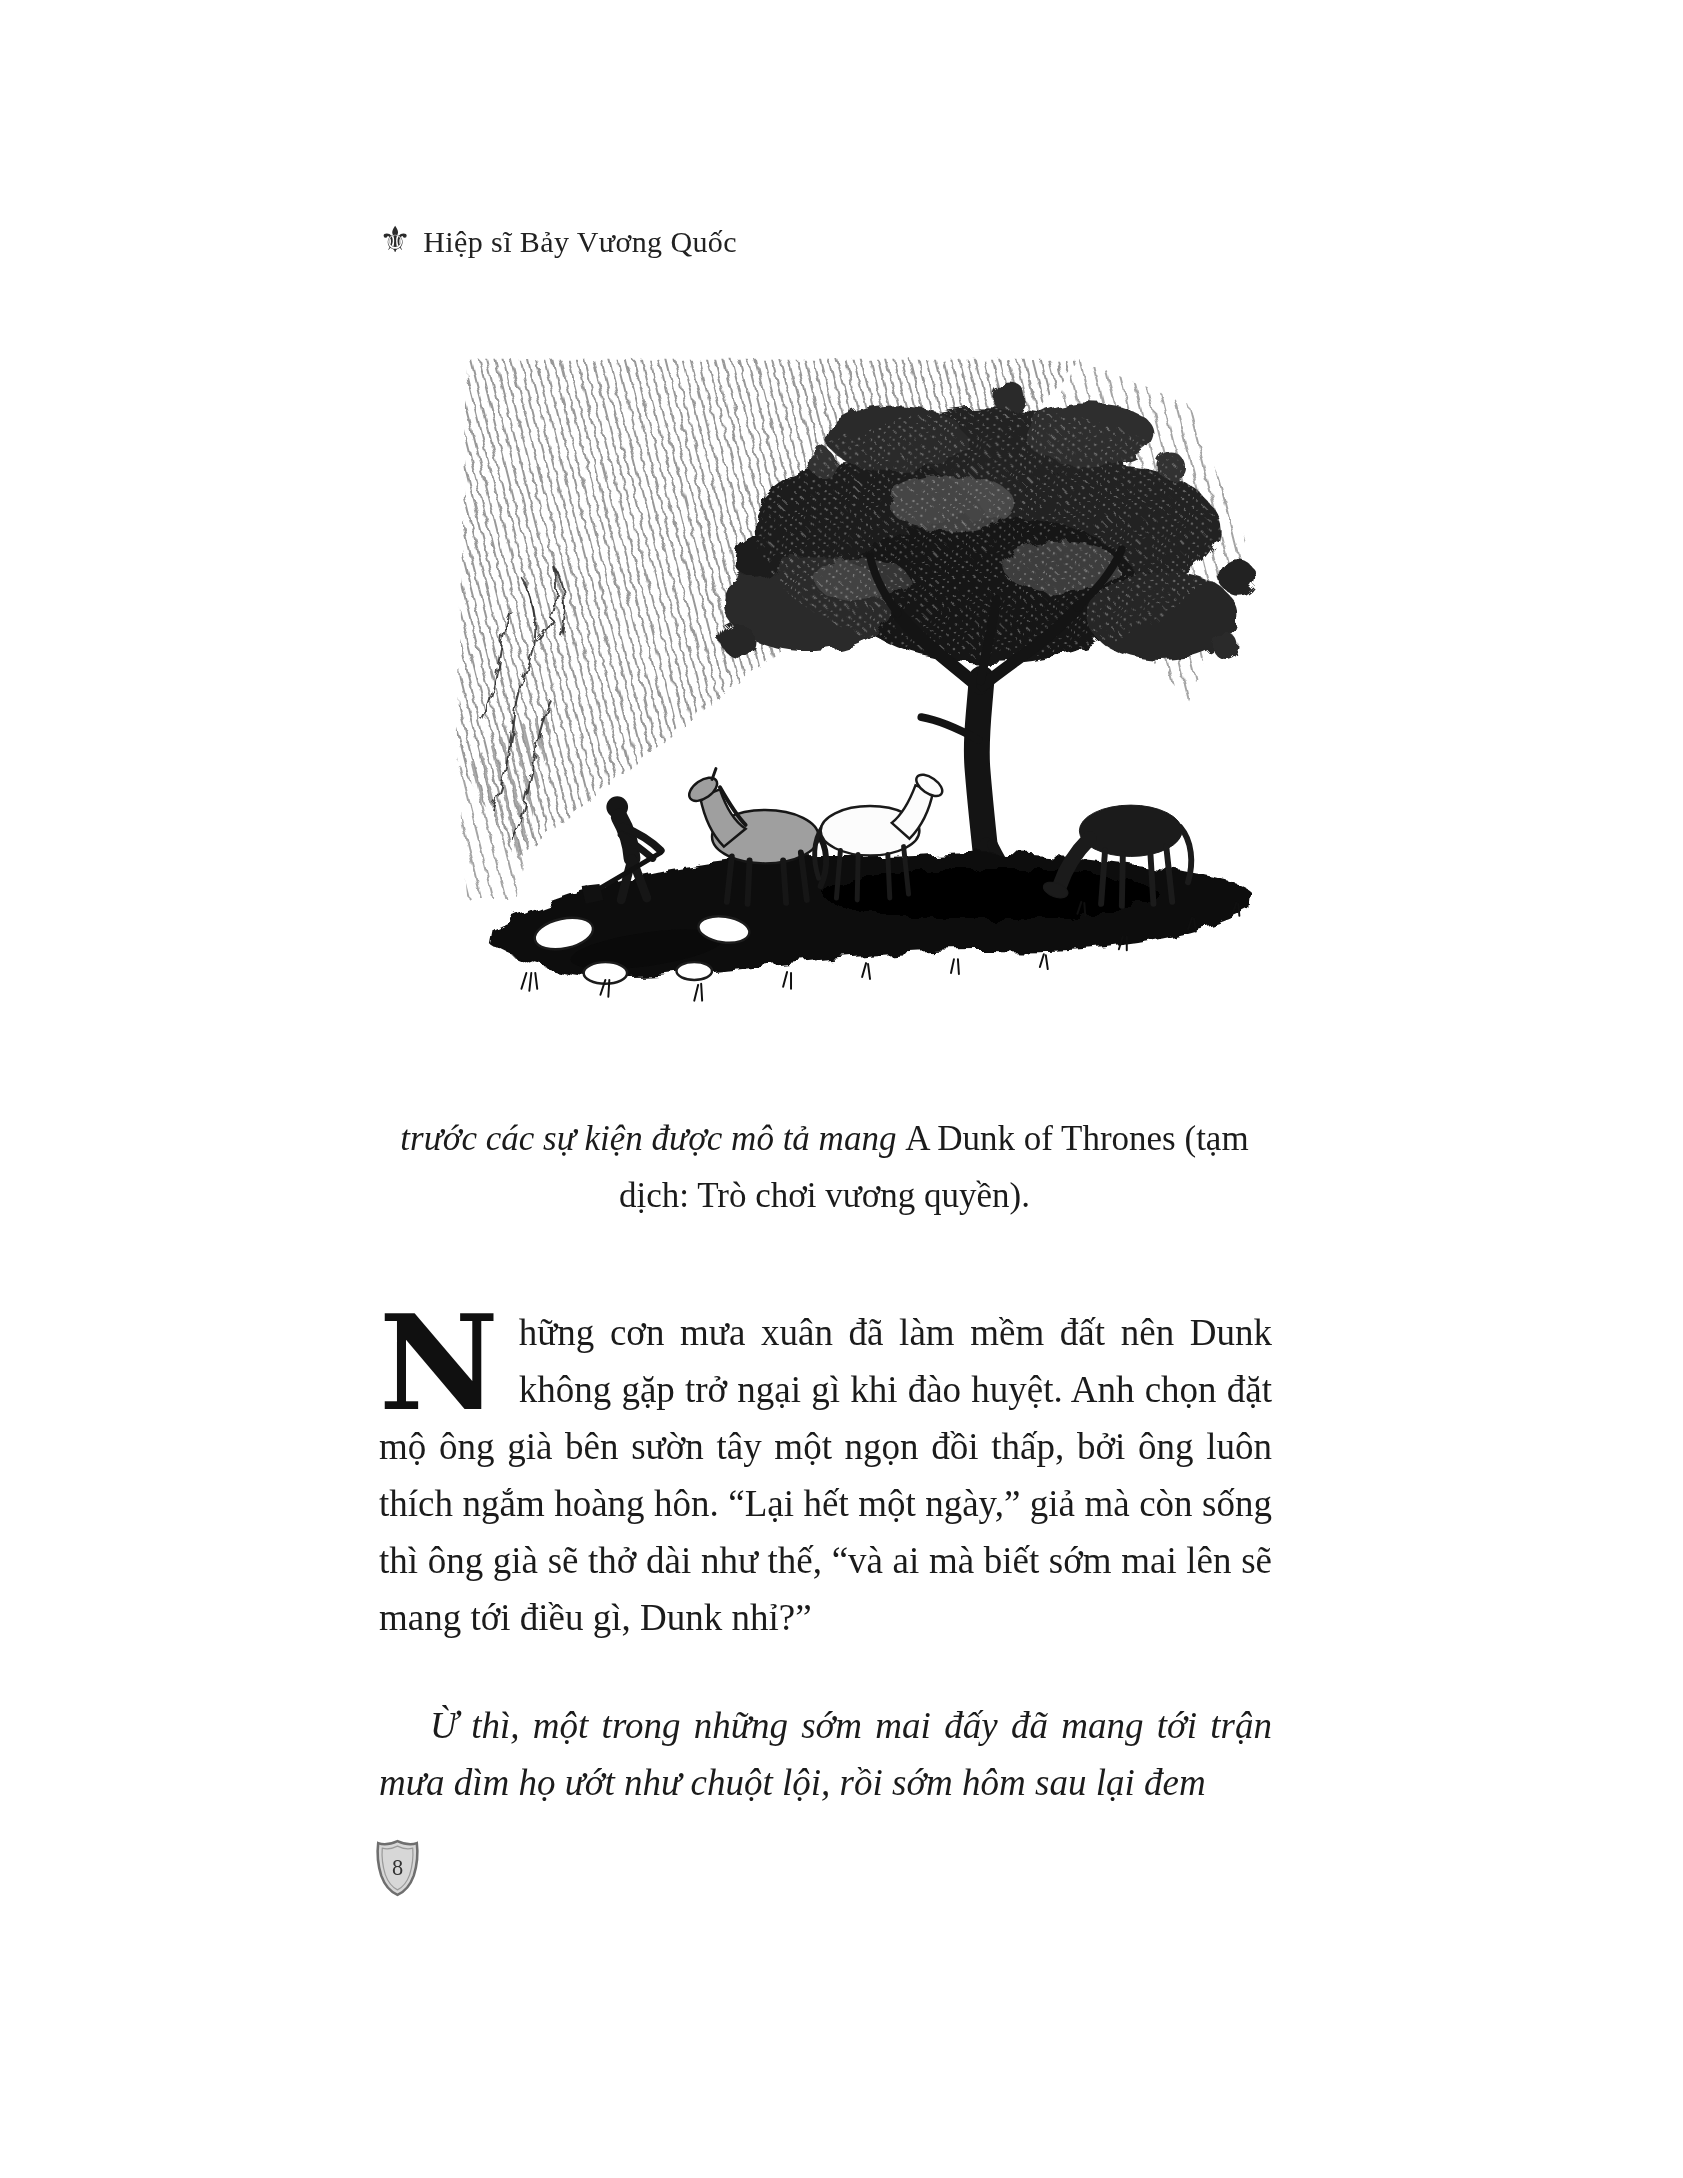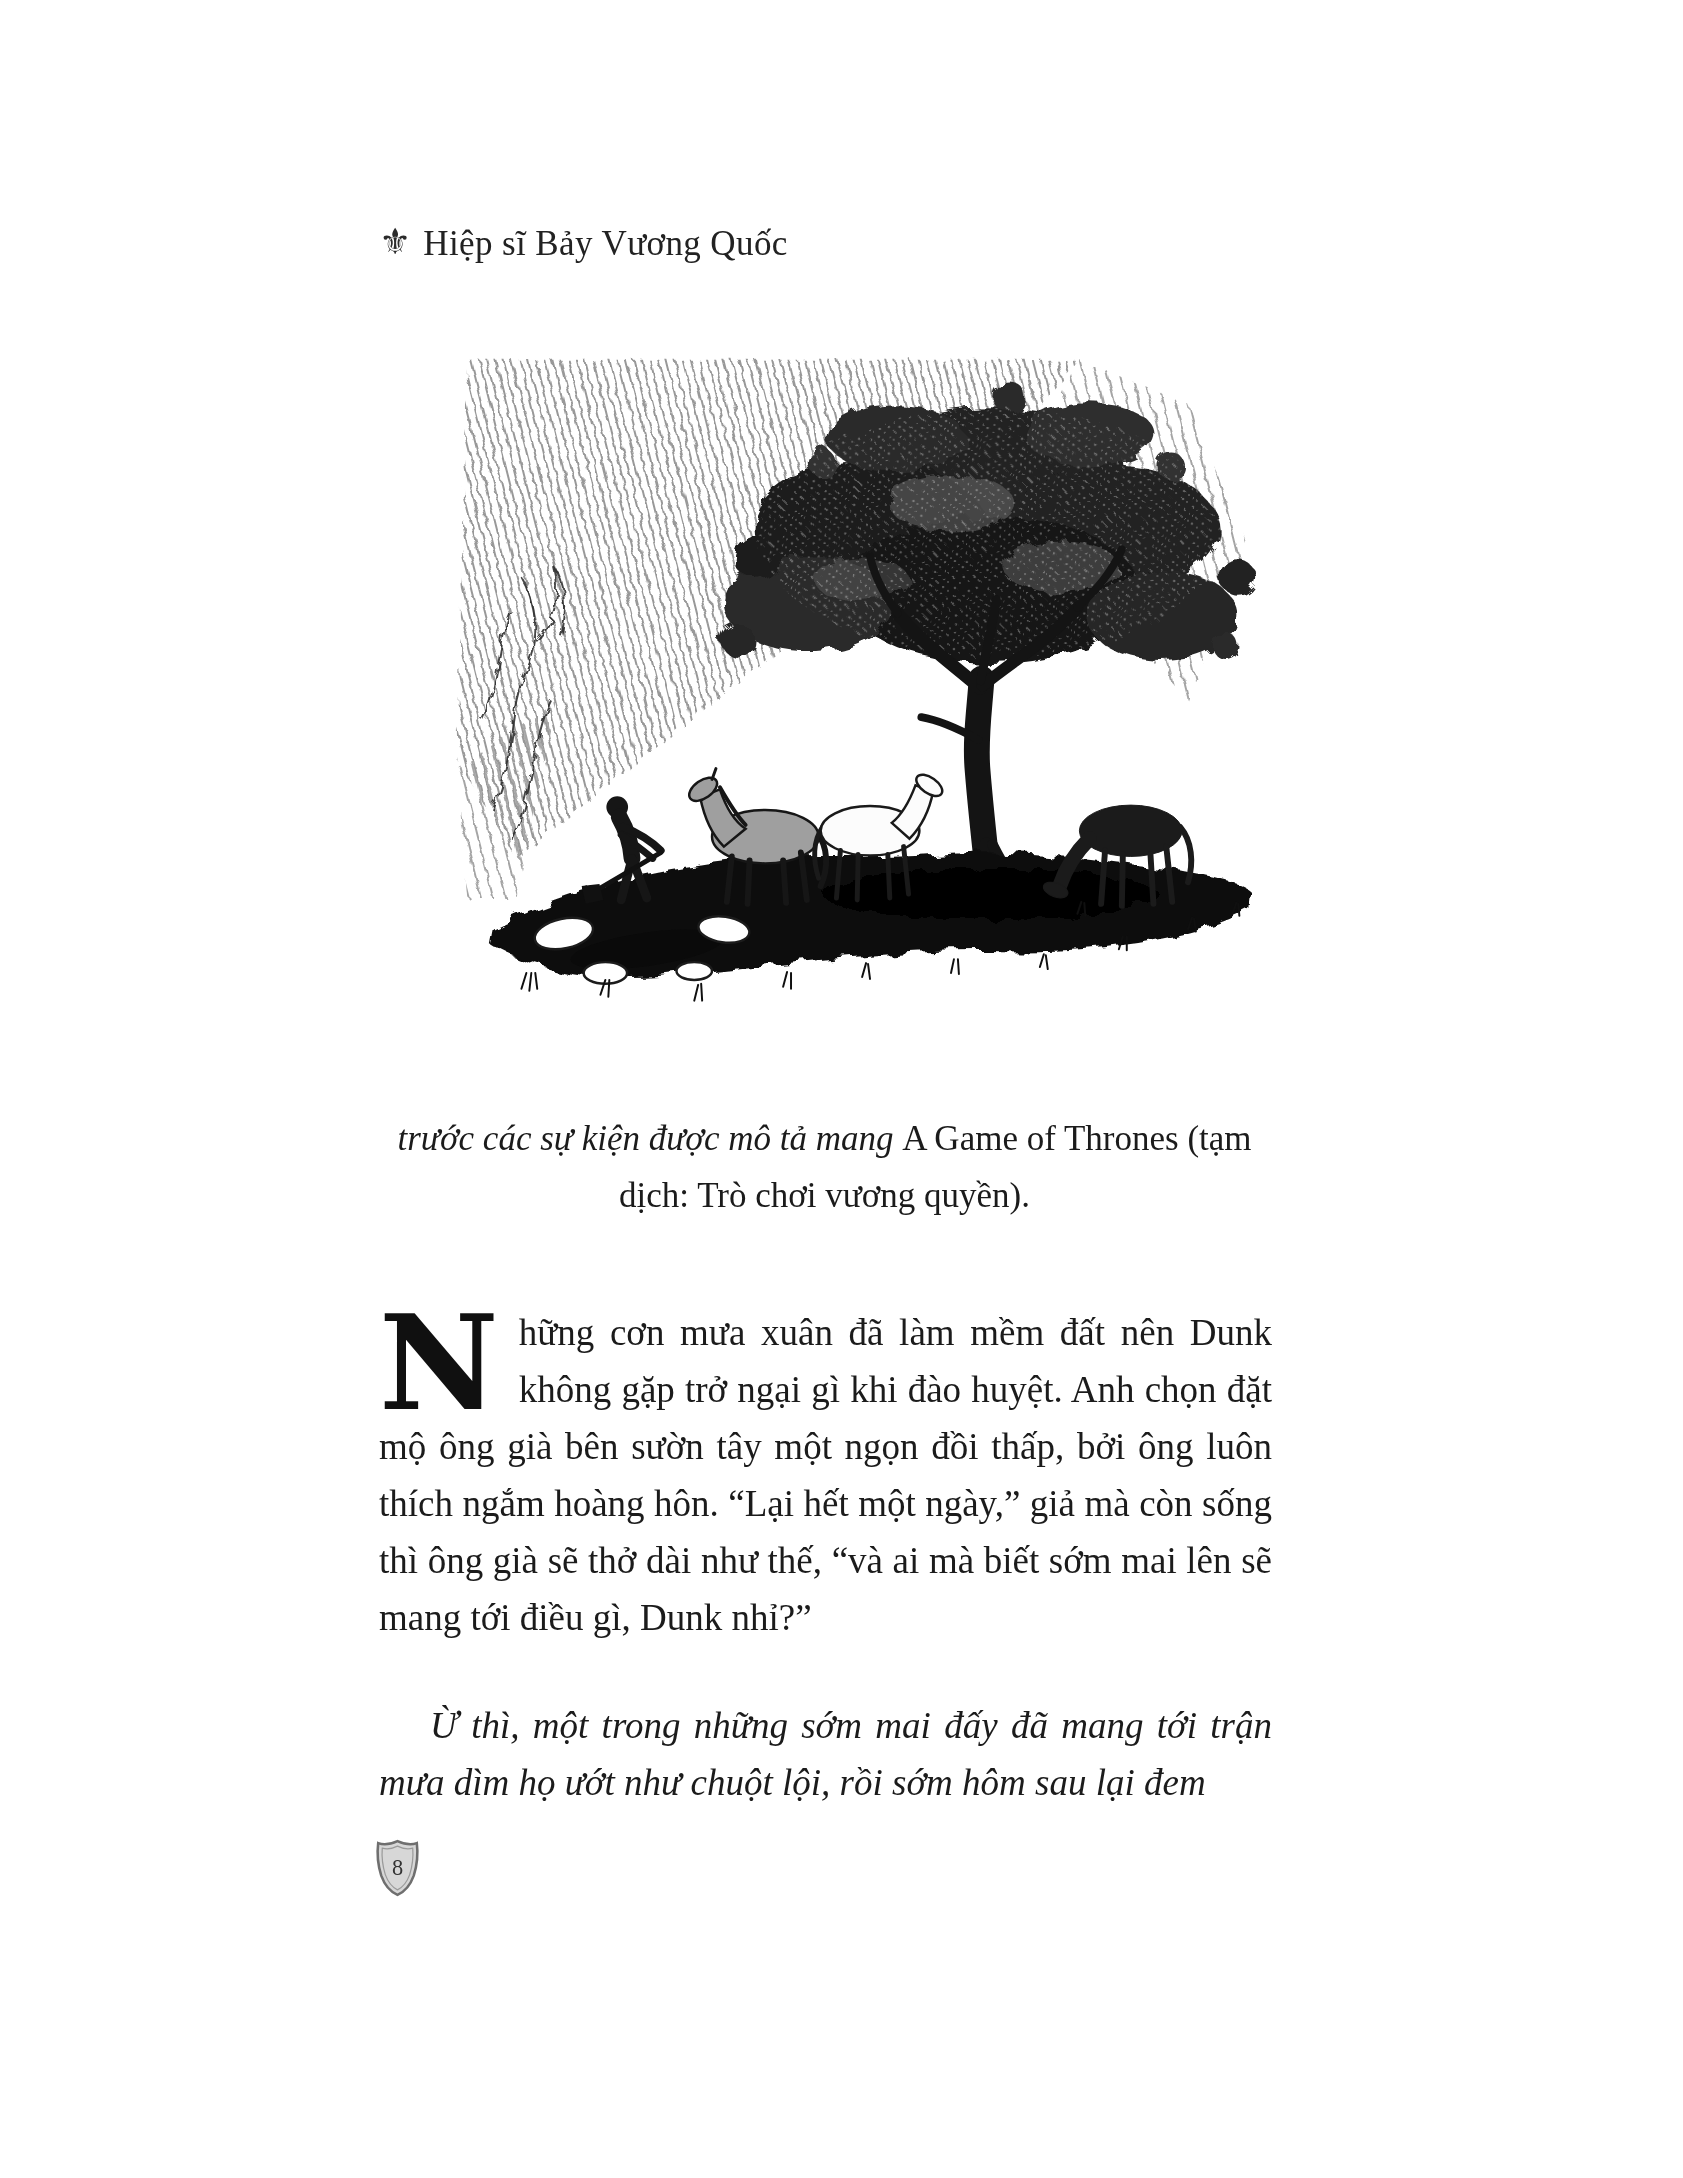--- a/index.html
+++ b/index.html
@@ -18,21 +18,21 @@
   }
   .header {
     position: absolute; left: 379px; top: 224px;
     display: flex; align-items: center; gap: 12px;
   }
   .fleur-icon {
     font-size: 36px; line-height: 1; color: #2b2b2b;
     transform: translateY(-2px);
   }
   .header-title {
-    font-size: 35px; color: #222; letter-spacing: 0.4px;
+    font-size: 30px; color: #222; letter-spacing: 0.4px;
   }
   .illustration {
     position: absolute; left: 398px; top: 343px;
     width: 869px; height: 705px;
   }
   .illustration svg { width: 100%; height: 100%; display: block; }
   .intro {
     position: absolute; left: 379px; top: 1111px; width: 891px;
     text-align: center; font-size: 35px; line-height: 1.62; color: #1b1b1b;
   }
@@ -209,21 +209,21 @@
         <path d="M730,612 l4,-13 M738,613 l0,-14"></path>
         <path d="M800,592 l4,-12 M808,594 l-2,-13"></path>
         <path d="M845,576 l4,-11 M852,578 l-1,-12"></path>
         <path d="M688,576 l4,-12 M696,578 l-1,-13"></path>
       </g>
     </svg>
   </div>
 
   <div class="intro">
     <span class="line">
-      <span class="it">trước các sự kiện được mô tả mang </span><span>A Game of Thrones (tạm</span>
+      <span class="it">trước các sự kiện được mô tả mang </span><span>A Dunk of Thrones (tạm</span>
     </span>
     <span class="line">
       <span class="it"></span><span>dịch: Trò chơi vương quyền).</span>
     </span>
   </div>
 
   <div class="body-text">
     <div class="para1">
       <span class="dropcap">N</span><span>hững cơn mưa xuân đã làm mềm đất nên Dunk không gặp trở ngại gì khi đào huyệt. Anh chọn đặt mộ ông già bên sườn tây một ngọn đồi thấp, bởi ông luôn thích ngắm hoàng hôn. “Lại hết một ngày,” giả mà còn sống thì ông già sẽ thở dài như thế, “và ai mà biết sớm mai lên sẽ mang tới điều gì, Dunk nhỉ?”</span>
     </div>

